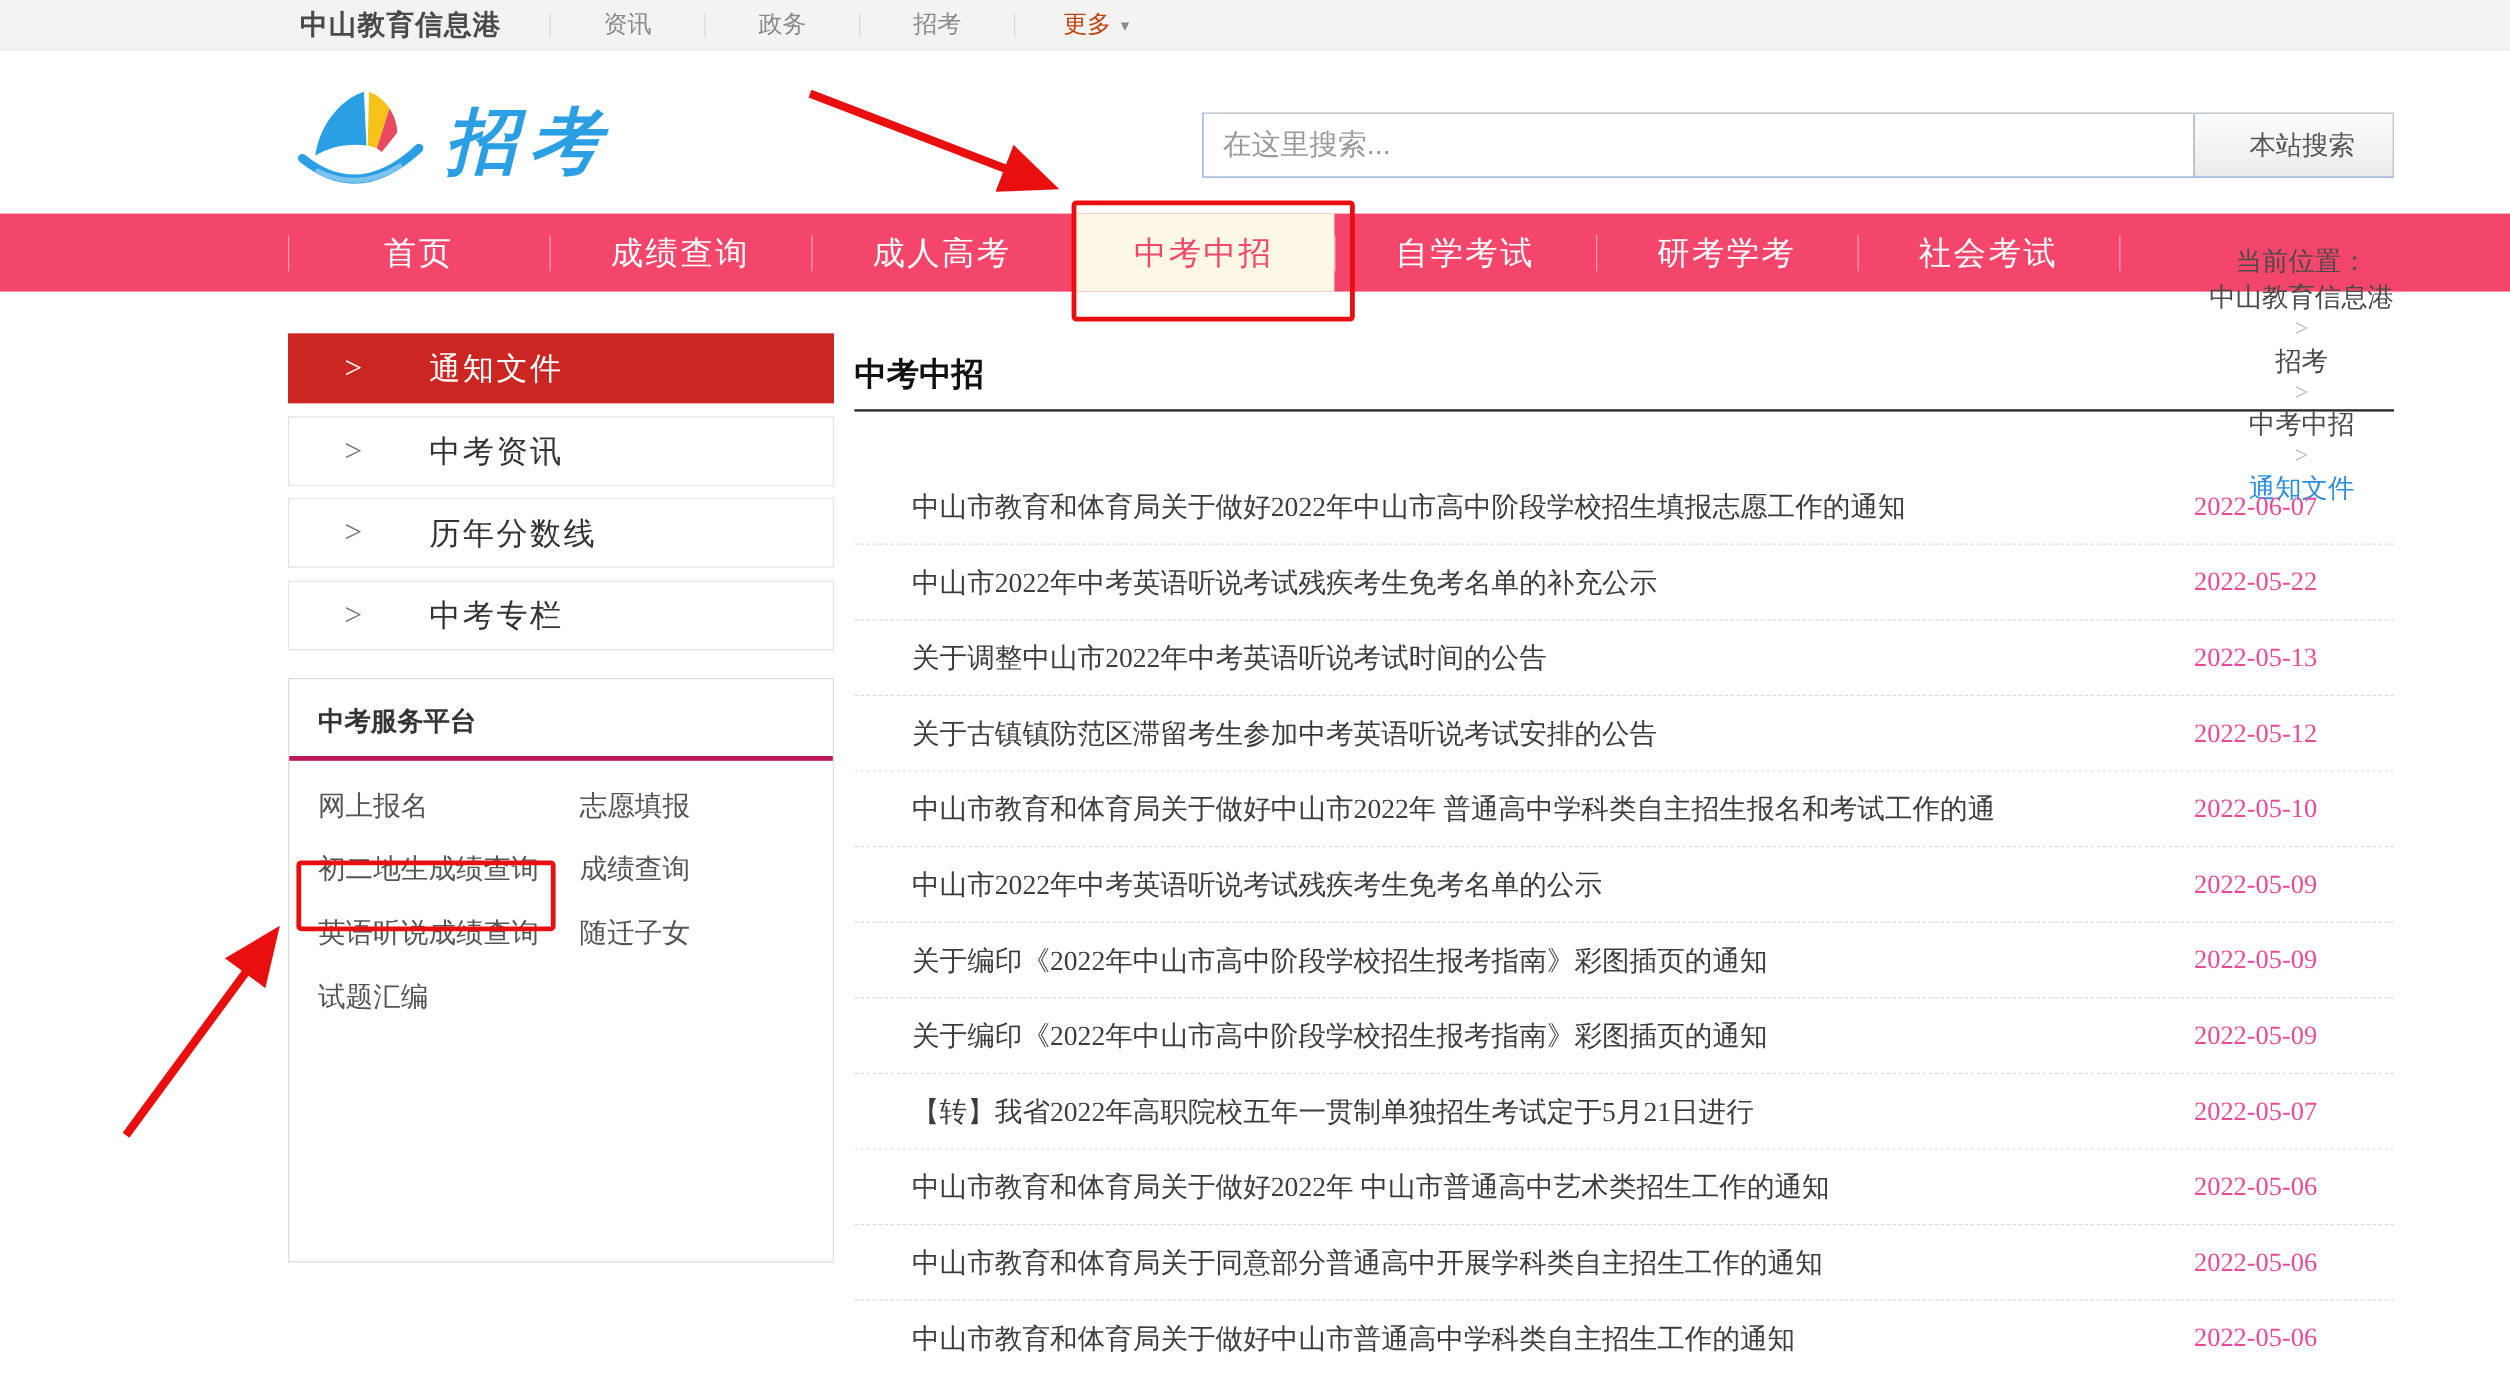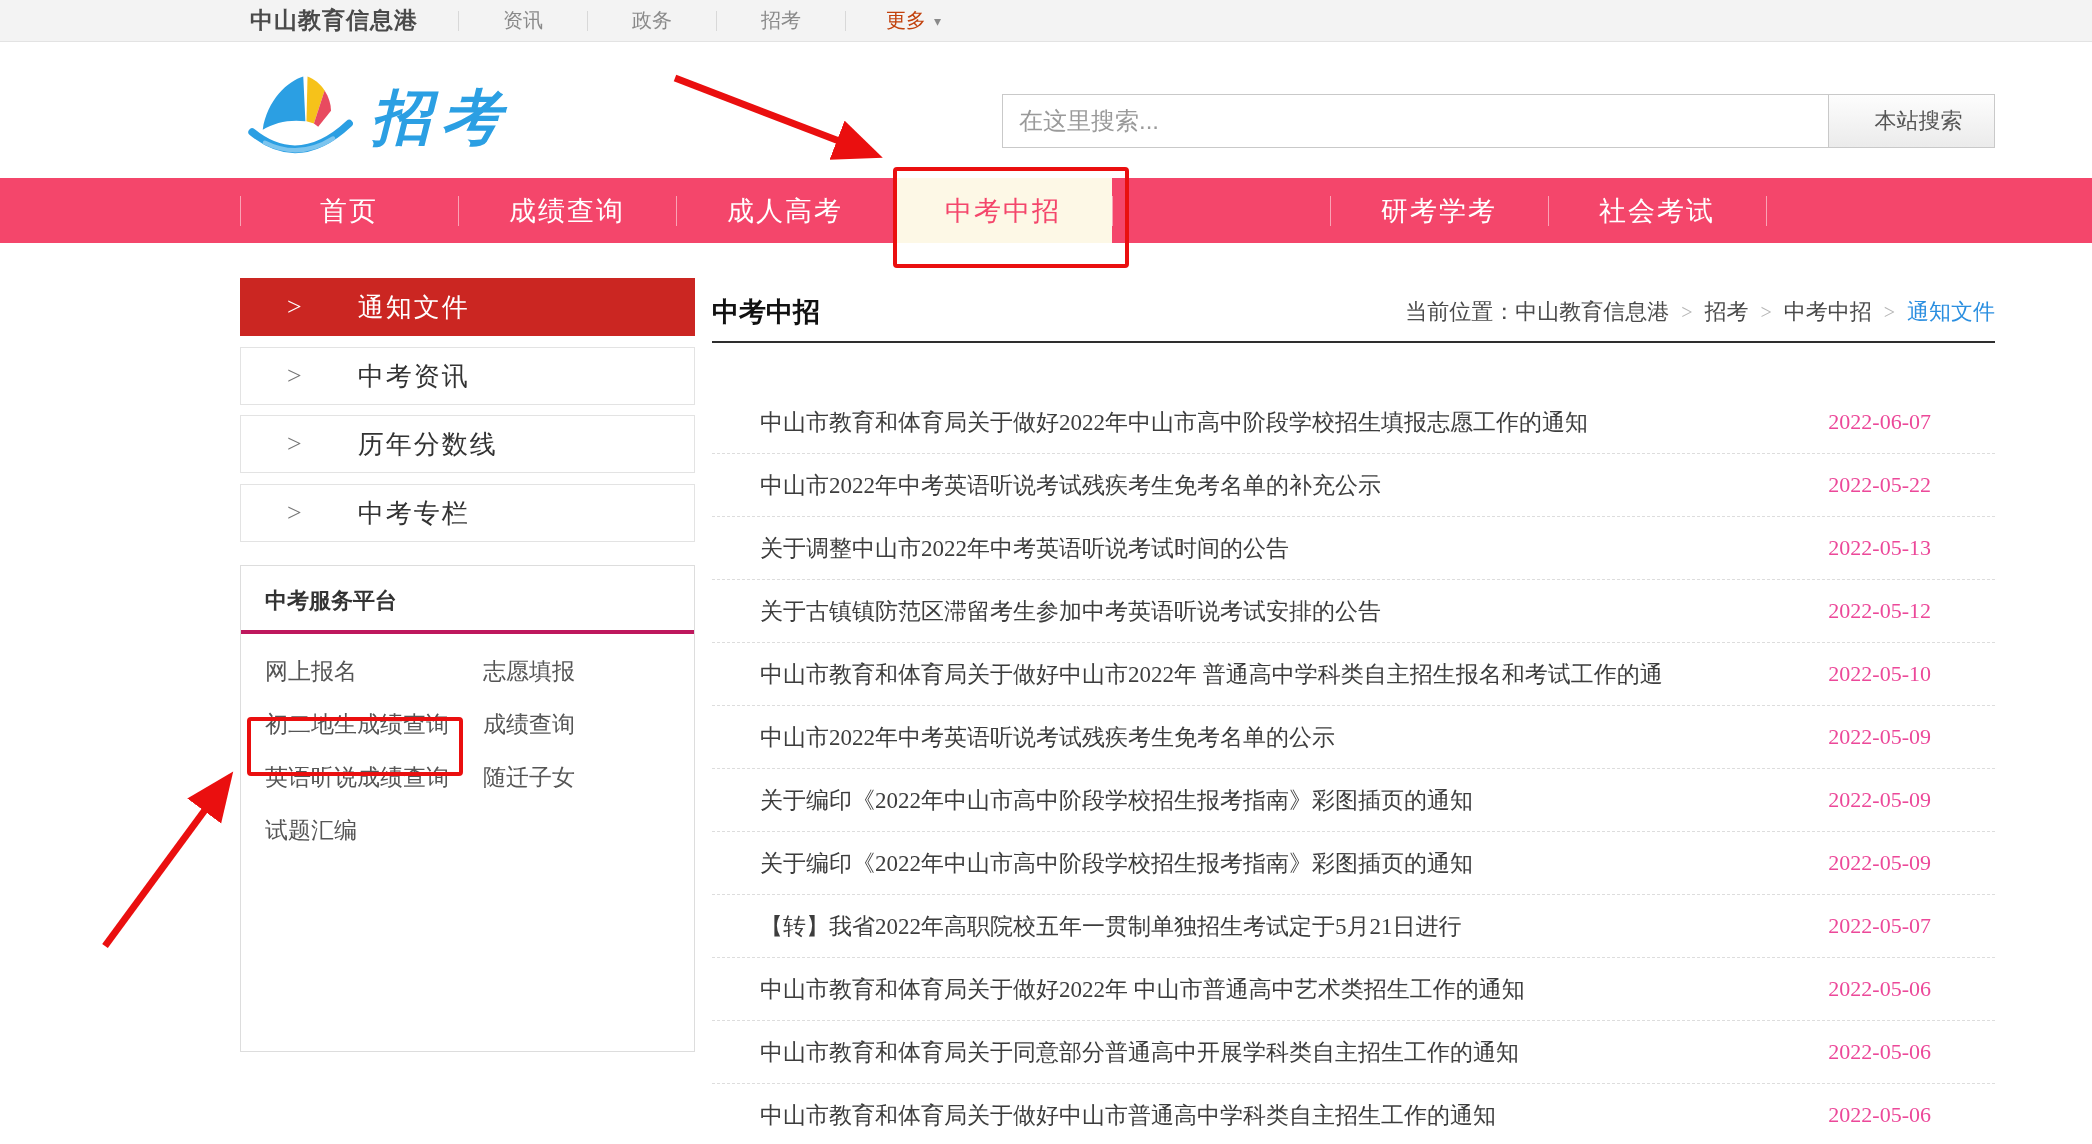--- a/index.html
+++ b/index.html
@@ -57,21 +57,21 @@
   .service-links{display:grid;grid-template-columns:218px auto;row-gap:22px;
                  padding:22px 0 0 24px;}
   .service-link{font-size:23px;color:#555;cursor:pointer;white-space:nowrap;}
 
   
   .main-head{position:absolute;left:712px;top:283px;width:1283px;height:60px;
              border-bottom:2px solid #2e2e2e;display:flex;justify-content:space-between;
              align-items:center;box-sizing:border-box;}
   .section-title{font-size:27px;font-weight:bold;color:#111;}
   .breadcrumb{display:flex;align-items:center;font-size:22px;color:#4a4a4a;
-              font-family:"Liberation Serif","DejaVu Serif",serif;}
+              font-family:"Liberation Serif","DejaVu Serif",serif;flex-direction:column;}
   .bc-sep{color:#b5b5b5;margin:0 12px;font-size:20px;}
   .bc-item{color:#4a4a4a;cursor:pointer;}
   .bc-item.current{color:#2b8fe0;}
 
   .notice-list{position:absolute;left:712px;top:345px;width:1283px;padding-top:46px;box-sizing:border-box;}
   .notice-row{height:62px;display:flex;align-items:center;border-bottom:1px dashed #ddd;
               padding:0 64px 0 48px;font-family:"Liberation Serif","DejaVu Serif",serif;}
   .notice-title{flex:1;font-size:23px;color:#3d3d3d;white-space:nowrap;overflow:hidden;
                 text-overflow:ellipsis;cursor:pointer;}
   .notice-date{font-size:22px;color:#ec4899;margin-left:30px;white-space:nowrap;}
@@ -120,20 +120,21 @@
       <input class="search-input" type="text" placeholder="在这里搜索..." style="">
       <button class="search-btn">本站搜索</button>
     </div>
   </div>
 
   <div class="navbar">
     <div class="nav-item" style="left:240px">首页</div>
     <div class="nav-item" style="left:458px">成绩查询</div>
     <div class="nav-item" style="left:676px">成人高考</div>
     <div class="nav-item active" style="left:894px">中考中招</div>
+    <div class="nav-item" style="left:1112px">自学考试</div>
     <div class="nav-item" style="left:1330px">研考学考</div>
     <div class="nav-item" style="left:1548px">社会考试</div>
     <span class="nav-sep" style="left:240px"></span>
     <span class="nav-sep" style="left:458px"></span>
     <span class="nav-sep" style="left:676px"></span>
     <span class="nav-sep" style="left:1112px"></span>
     <span class="nav-sep" style="left:1330px"></span>
     <span class="nav-sep" style="left:1548px"></span>
     <span class="nav-sep" style="left:1766px"></span>
   </div>

